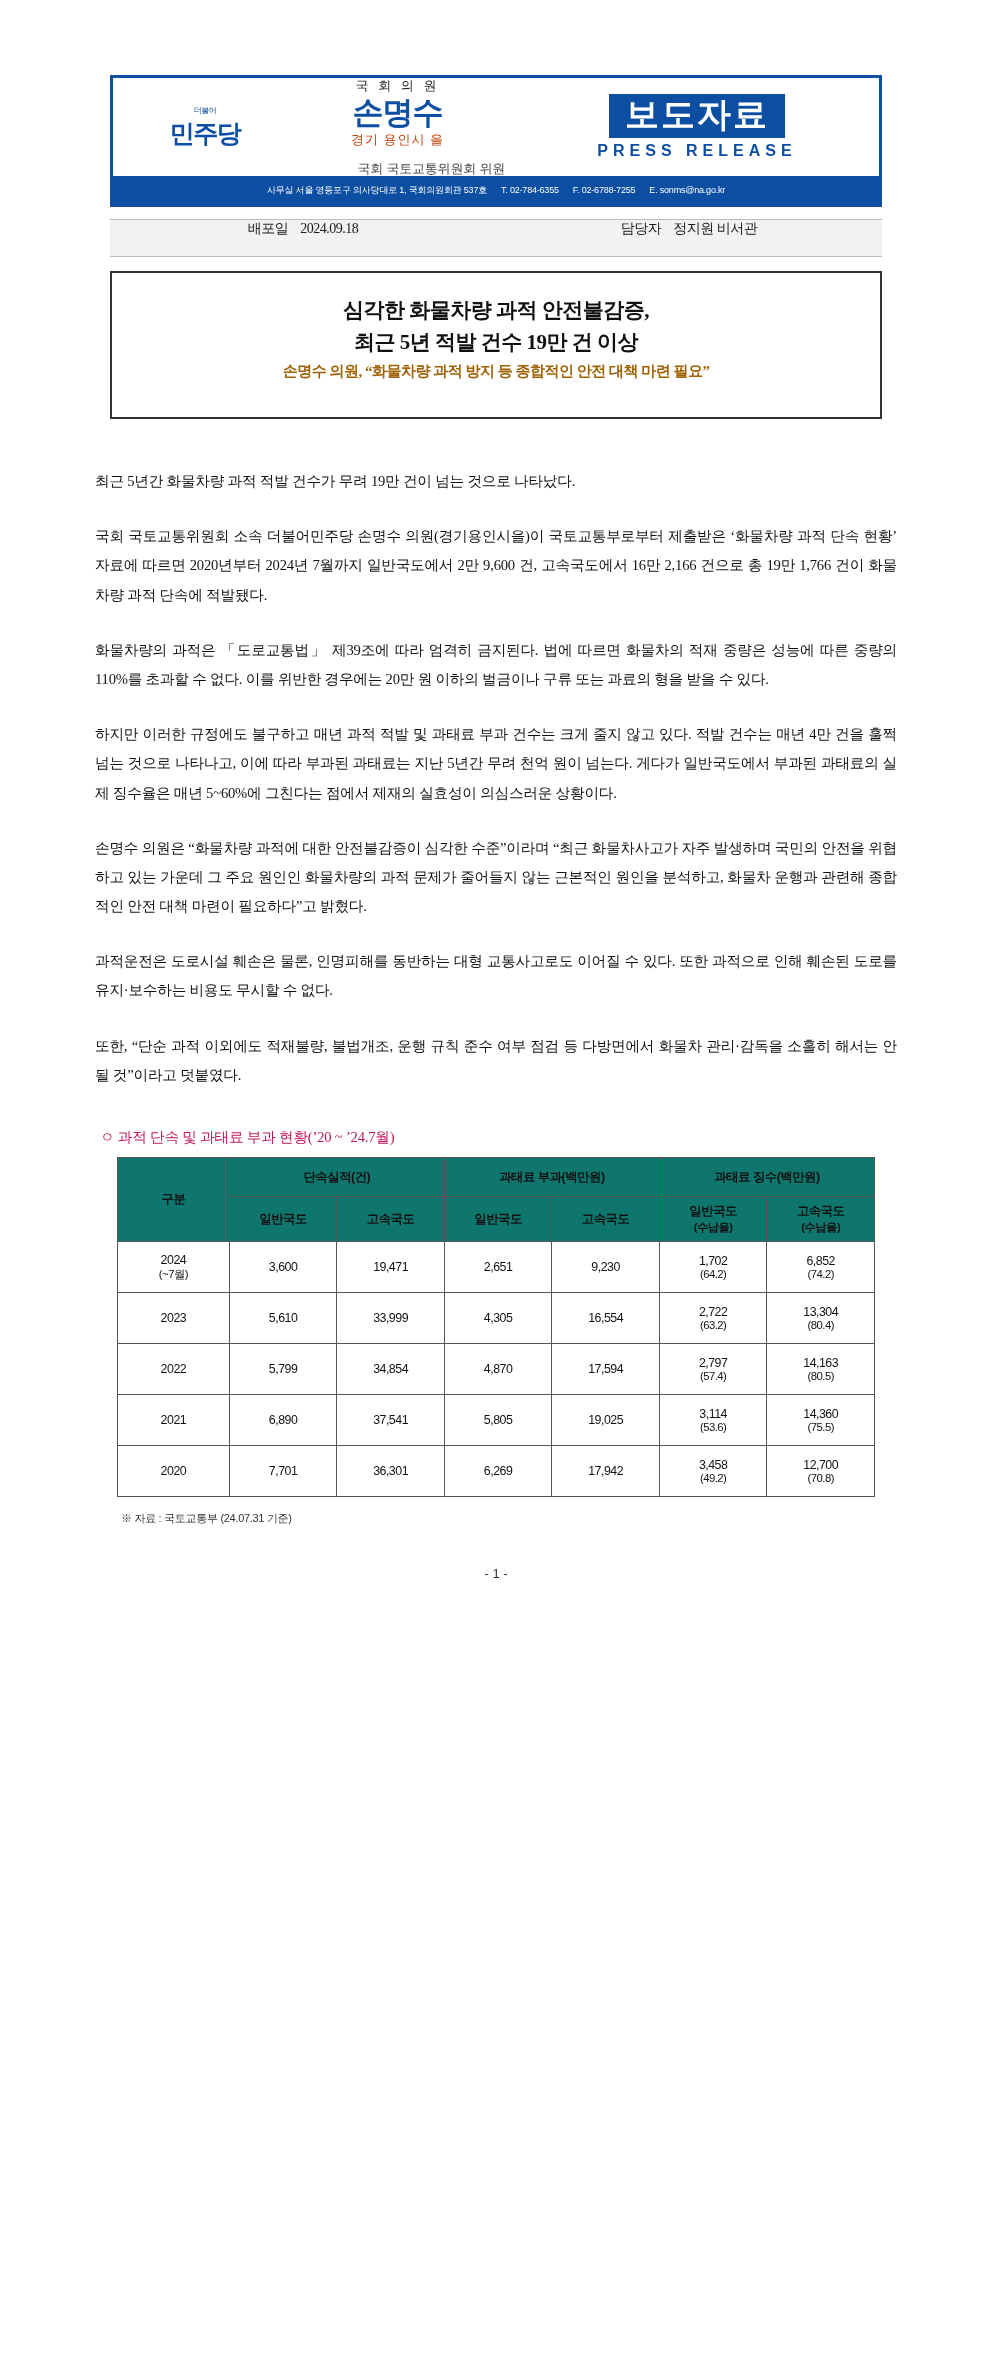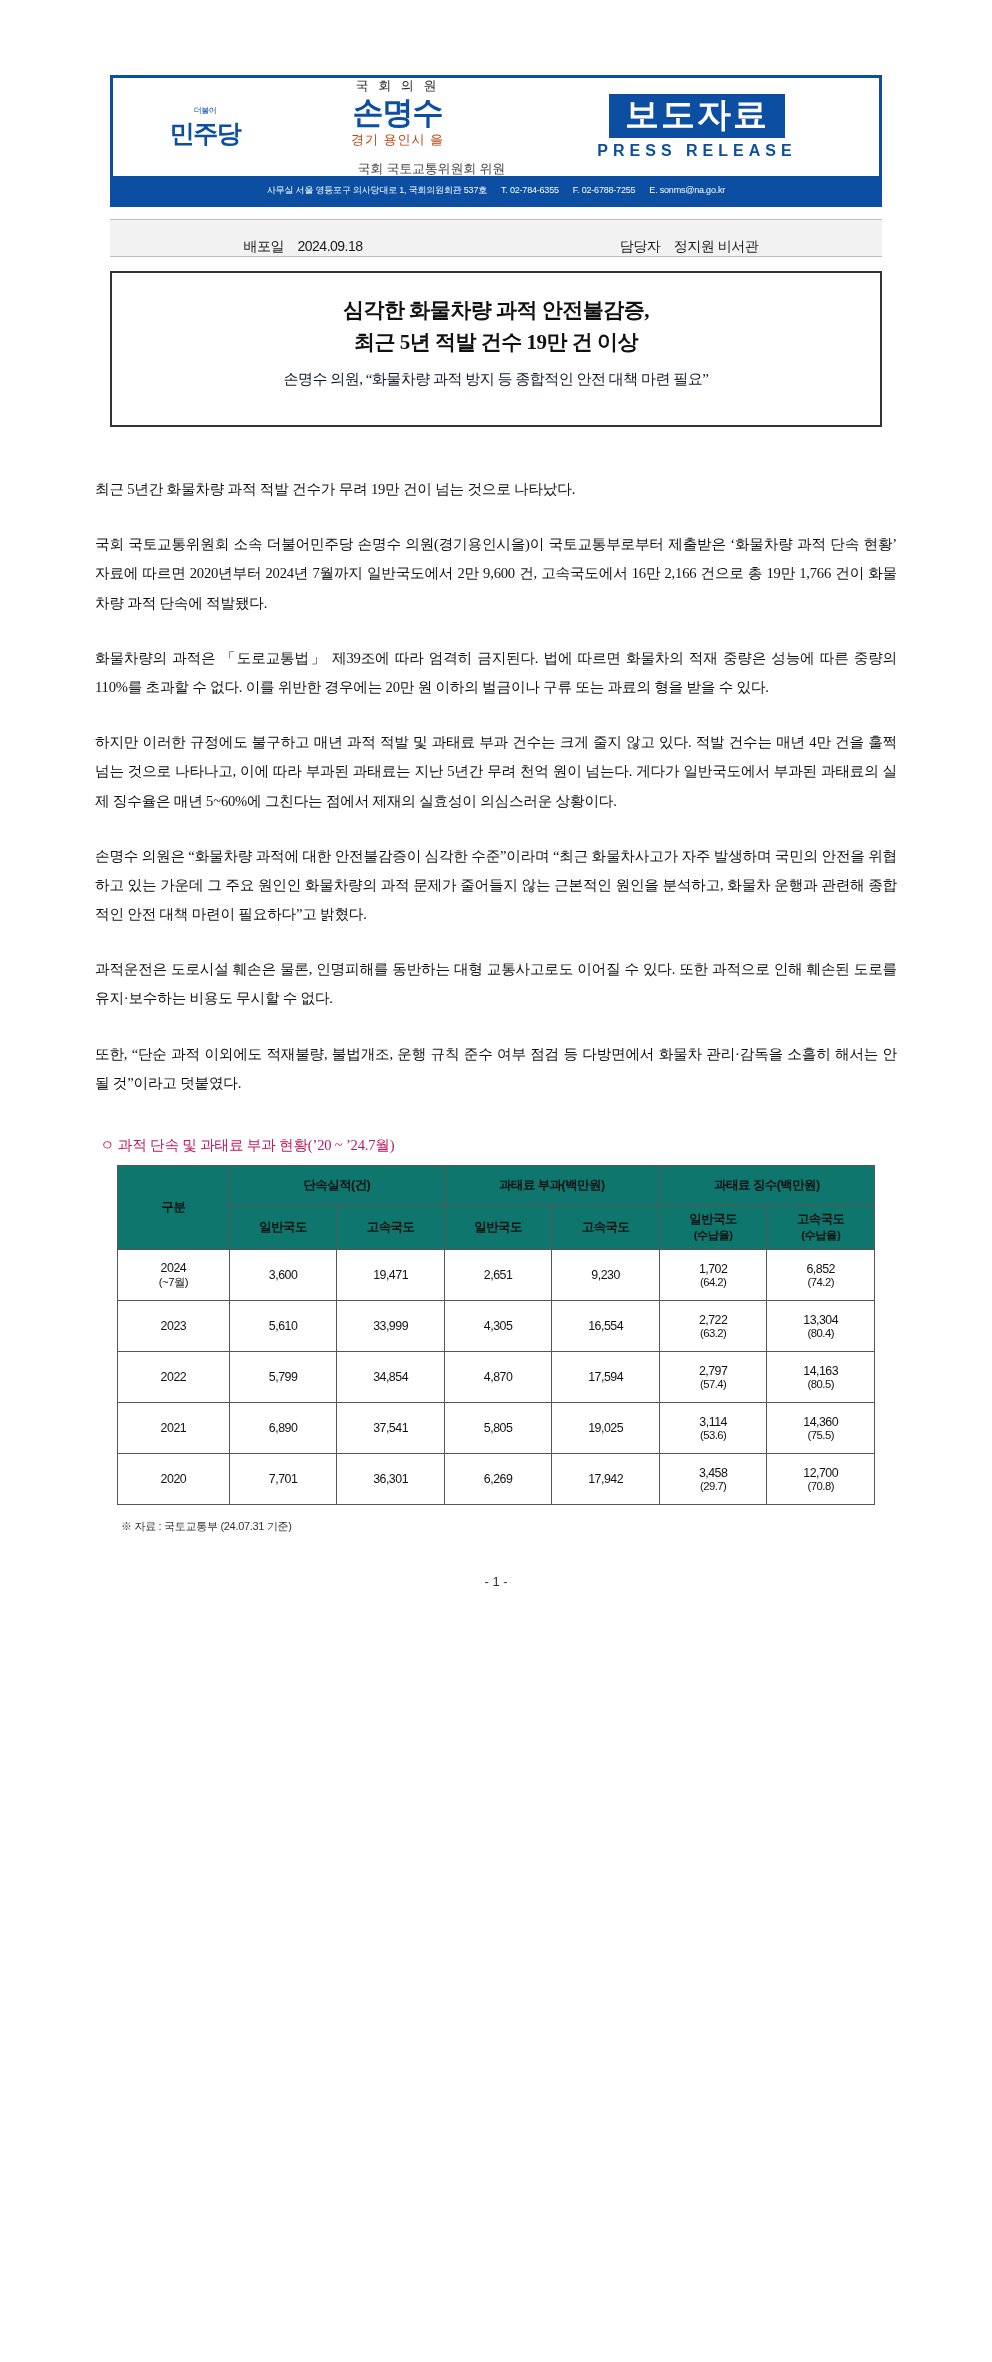--- a/index.html
+++ b/index.html
@@ -146,23 +146,23 @@
   .banner-contact span { display: inline-block; }
 
   
   .meta-row {
     margin: 12px 110px 0 110px;
     background: #f2f2f2;
     border-top: 1px solid #bdbdbd;
     border-bottom: 1px solid #bdbdbd;
     height: 36px;
     display: flex;
-    align-items: flex-end;
+    align-items: flex-start;
     font-size: 14px;
-    font-family: Liberation Sans, sans-serif;
+    font-family: Liberation Serif, serif;
     letter-spacing: -0.5px;
   }
   .meta-left { width: 50%; text-align: center; }
   .meta-right { width: 50%; text-align: center; }
 
   
   .title-box {
     margin: 14px 110px 0 110px;
     border: 2px solid #333333;
     padding: 22px 10px 36px 10px;
@@ -170,24 +170,24 @@
   }
   .title-line {
     font-size: 21px;
     font-weight: bold;
     letter-spacing: -0.5px;
     line-height: 1.5;
     color: #111;
   }
   .title-sub {
     font-size: 15px;
-    font-weight: normal;
+    font-weight: bold;
     letter-spacing: -0.5px;
-    margin-top: 12px;
-    color: #0f172a;
+    margin-top: 4px;
+    color: #a16207;
   }
 
   
   .body-wrap {
     margin: 48px 95px 0 95px;
   }
   p.para {
     font-size: 14.6px;
     line-height: 2.0;
     letter-spacing: -0.2px;
@@ -407,21 +407,21 @@
           <tr>
             <td>
               <div>2020</div>
             </td>
             <td>7,701</td>
             <td>36,301</td>
             <td>6,269</td>
             <td>17,942</td>
             <td>
               <div>3,458</div>
-              <div class="sub2">(29.7)</div>
+              <div class="sub2">(49.2)</div>
             </td>
             <td>
               <div>12,700</div>
               <div class="sub2">(70.8)</div>
             </td>
           </tr>
         </tbody>
       </table>
     </div>
 

